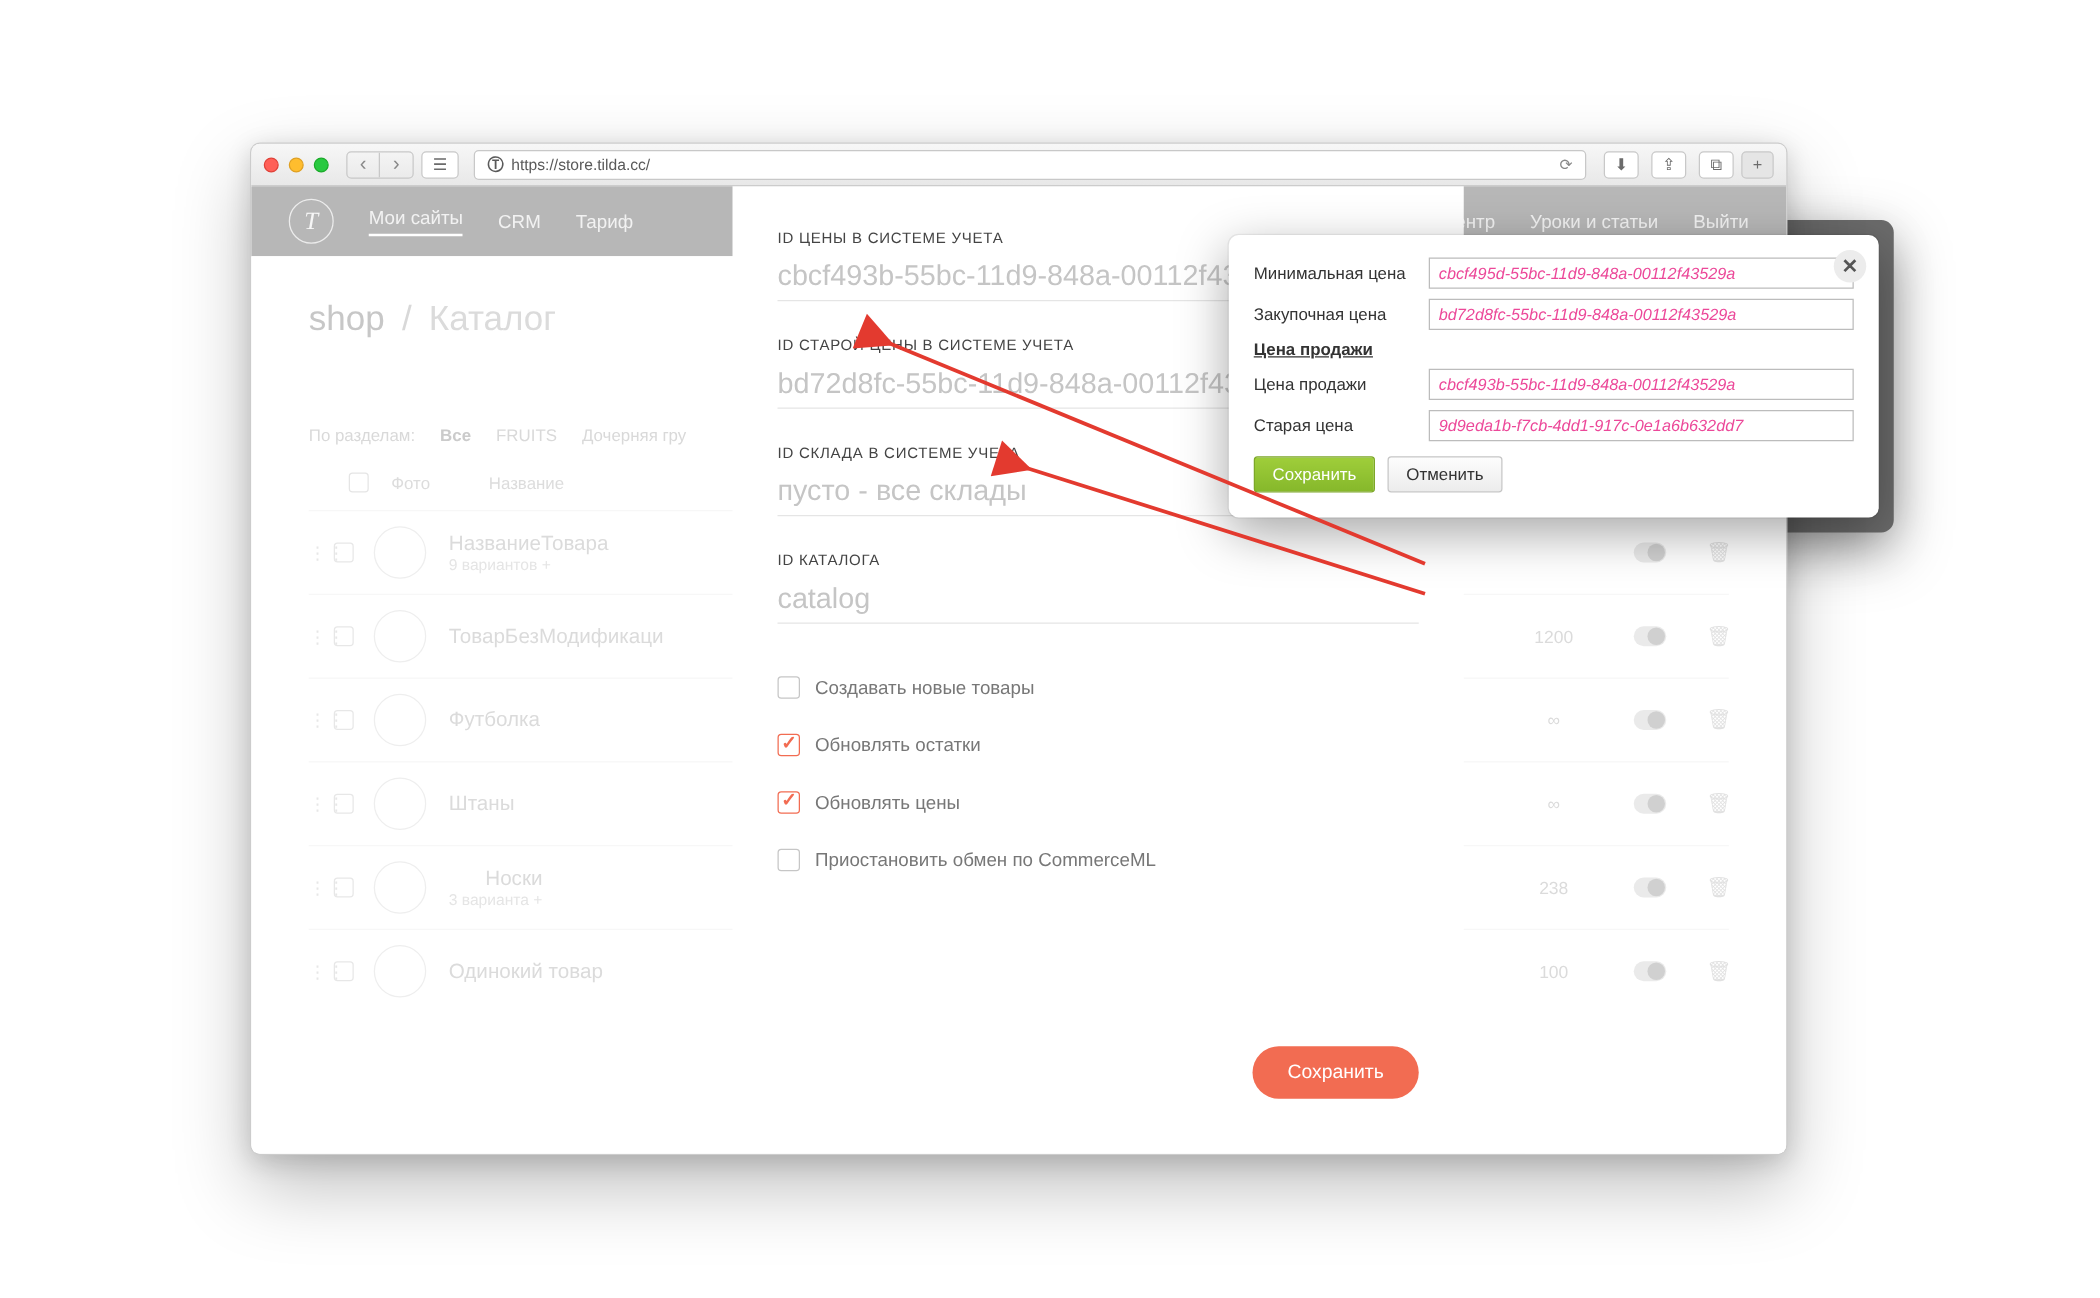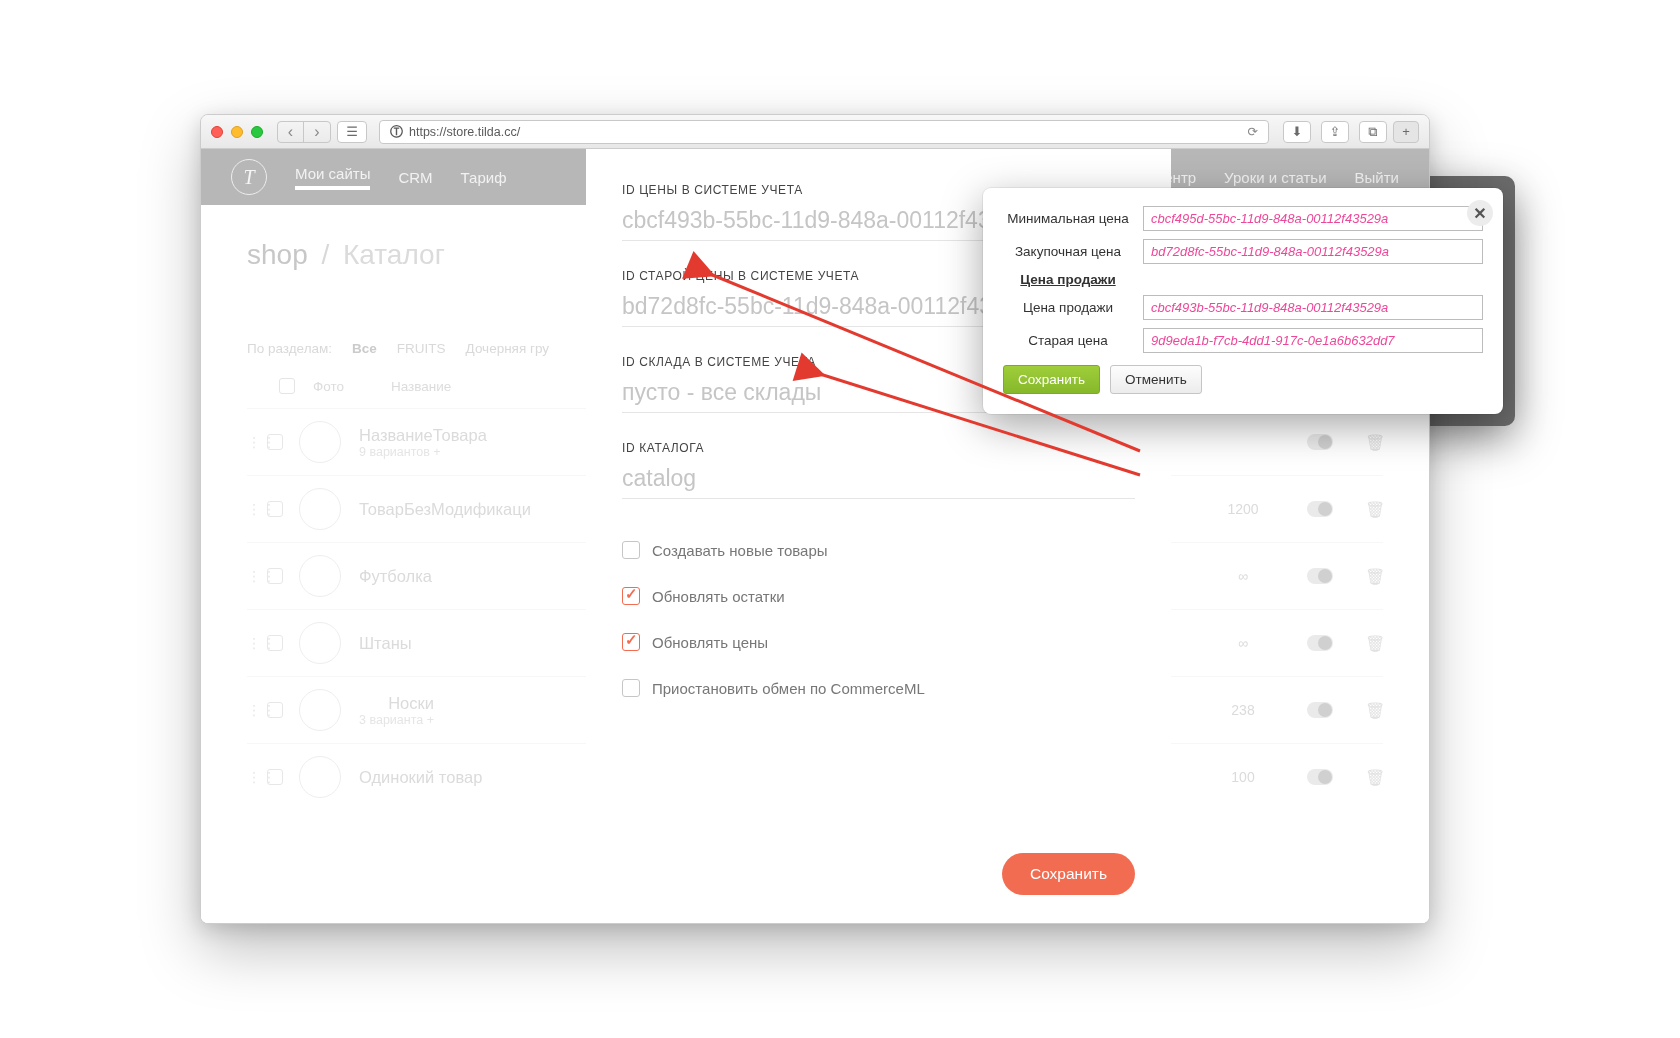--- a/index.html
+++ b/index.html
@@ -70,21 +70,21 @@
   height:56px; background:#7d7d7d; display:flex; align-items:center;
   padding:0 30px; color:#eee; gap:28px; font-size:15px;
 }
 .logo {
   width:36px; height:36px; border:1.5px solid #ddd; border-radius:50%;
   display:flex; align-items:center; justify-content:center;
   font-family: Georgia, serif; font-style:italic; font-size:20px; color:#eee;
 }
 .topnav .nav-item { cursor:pointer; color:#e8e8e8;}
 .topnav .nav-item.active {
-  padding-bottom:4px; border-bottom:4px solid #ffffff;text-align:center;
+  padding-bottom:4px; border-bottom:2px solid #ffffff;text-align:center;
 }
 .topnav .spacer { flex:1; }
 .content {
   position:absolute; top:56px; left:0; right:0; bottom:0;
   background:#fff;
 }
 .breadcrumb {
   padding:34px 46px 0; font-size:28px; color:#bdbdbd;
   font-weight:300;
 }
@@ -112,21 +112,21 @@
 .row .name { font-size:16.5px; color:#bdbdbd;text-align:right;}
 .row .sub { font-size:12.5px; color:#cfcfcf;}
 .row .spacer { flex:1;}
 .row .price { width:64px; text-align:center; color:#bdbdbd; font-size:14px;}
 .row .tgl { width:26px; height:16px; background:#d9d9d9; border-radius:9px; margin:0 32px; position:relative;}
 .row .tgl::after { content:''; position:absolute; right:1px; top:1px; width:14px; height:14px; background:#aaa; border-radius:50%;}
 .row .trash { color:#c8c8c8; width:18px;}
 
 
 .settings-panel {
-  position:absolute; top:34px; left:385px; width:585px; bottom:0;
+  position:absolute; top:34px; left:385px; width:585px; bottom:16px;
   background:#fff; padding:34px 36px 28px;
   display:flex; flex-direction:column;
 }
 .field { margin-bottom:28px; }
 .field-label {
   font-size:12px; letter-spacing:0.6px; color:#444;
   text-transform:uppercase; margin-bottom:6px;
 }
 .field-value {
   font-size:23px; color:#c5c5c5; font-weight:300;
@@ -177,21 +177,21 @@
 }
 .ext-close {
   position:absolute; top:12px; right:10px;
   width:26px; height:26px; border-radius:50%;
   background:#ececec; display:flex; align-items:center; justify-content:center;
   font-size:16px; color:#555; cursor:pointer; font-weight:bold;
 }
 .ext-row {
   display:flex; align-items:center; margin-bottom:8px; gap:10px;
 }
-.ext-row .lbl { width:130px; font-size:13.5px; color:#333; text-align:center;}
+.ext-row .lbl { width:130px; font-size:13.5px; color:#333; text-align:left;}
 .ext-row .lbl.bold { font-weight:700; text-decoration:underline;}
 .ext-row input {
   flex:1; height:25px; border:1px solid #bcbcbc;
   padding:0 7px; font-size:13px; color:#ec4899;
   font-family: Arial, sans-serif;
   font-style: italic;
 }
 .ext-btns { margin-top:12px; display:flex; gap:10px;}
 .ext-save {
   background:linear-gradient(#9fce3a,#86b82b); color:#fff;

